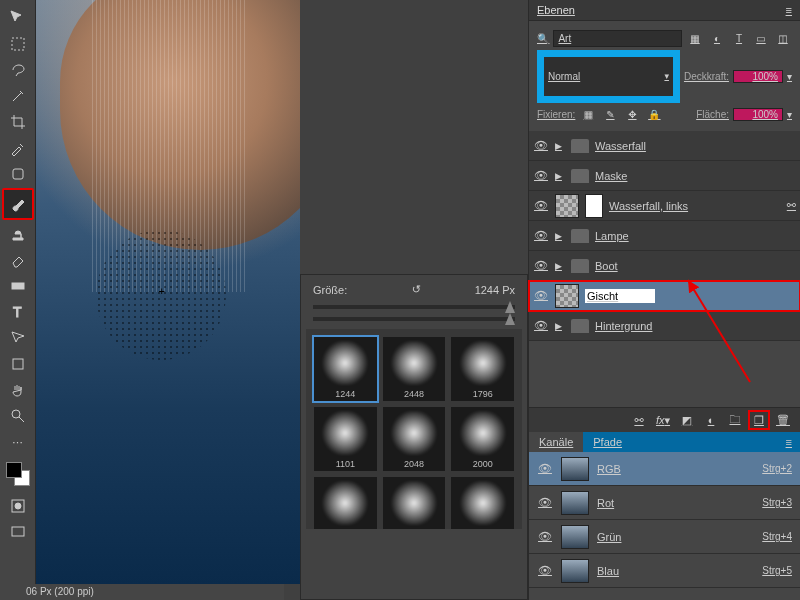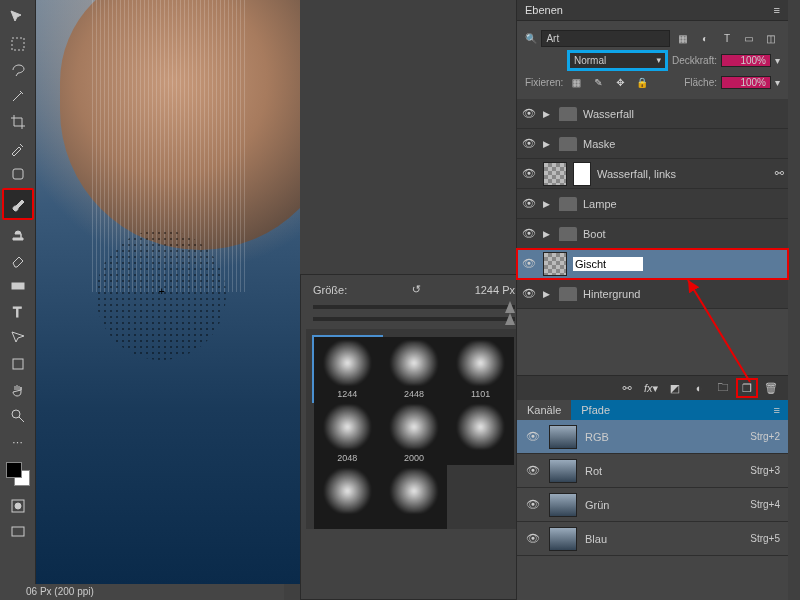--- a/index.html
+++ b/index.html
@@ -26,37 +26,37 @@
 .statusbar { position: absolute; left: 20px; bottom: 0; width: 264px; height: 16px; background: #454545; padding: 2px 6px; font-size: 10px; }
 
 
 .brush-panel { position: absolute; left: 300px; top: 274px; width: 228px; height: 326px; background: #424242; border: 1px solid #2a2a2a; }
 .bp-row { display: flex; align-items: center; padding: 8px 12px; gap: 8px; }
 .bp-label { width: 50px; }
 .bp-val { margin-left: auto; font-size: 11px; }
 .bp-reset { width: 14px; height: 14px; margin-left: auto; }
 .slider { height: 4px; background: #2a2a2a; margin: 0 12px 8px; position: relative; }
 .slider::after { content: ''; position: absolute; right: 0; top: -4px; width: 10px; height: 12px; background: #888; clip-path: polygon(50% 0, 100% 100%, 0 100%); }
-.brushes { display: grid; grid-template-columns: repeat(3, 1fr); padding: 8px; background: #383838; margin: 5px; height: 200px; overflow: hidden; }
+.brushes { display: grid; grid-template-columns: repeat(3, 1fr); gap: 6px; padding: 8px; background: #383838; margin: 5px; height: 200px; overflow: hidden; }
 .brush-thumb { background: #1a1a1a; display: flex; flex-direction: column; align-items: center; justify-content: flex-end; height: 64px; position: relative; padding-bottom: 2px; }
 .brush-thumb.sel { outline: 2px solid #4a90d0; }
 .brush-thumb span { font-size: 9px; color: #bbb; }
 .brush-tex { position: absolute; top: 4px; width: 80%; height: 44px; background: radial-gradient(circle, rgba(255,255,255,.9) 0%, transparent 70%); filter: blur(1px); }
 
 
-.right { position: absolute; right: 12px; top: 0; width: 272px; height: 600px; background: #454545; border-left: 1px solid #2a2a2a; }
+.right { position: absolute; right: 0; top: 0; width: 272px; height: 600px; background: #454545; border-left: 1px solid #2a2a2a; text-decoration: underline; }
 .panel-hdr { background: #383838; padding: 4px 8px; font-size: 11px; color: #ddd; display: flex; align-items: center; border-bottom: 1px solid #2a2a2a; }
 .panel-hdr .menu { margin-left: auto; }
 
 
 .layer-ctrl { padding: 6px 8px; font-size: 10px; }
 .ctrl-row { display: flex; align-items: center; gap: 4px; margin: 3px 0; }
 .search { flex: 1; background: #2f2f2f; border: 1px solid #222; padding: 2px 1px 2px 4px; color: #ccc; position: relative; }
 .mini-icon { width: 18px; height: 16px; display: inline-flex; align-items: center; justify-content: center; border: 1px solid transparent; }
-.dropdown { background: #2f2f2f; border: 3px solid #0ea5e9; padding: 2px 4px; flex: 1; display: flex; margin-left: 42px; }
+.dropdown { background: #2f2f2f; border: 7px solid #0ea5e9; padding: 14px 4px; flex: 1; display: flex; }
 .dropdown::after { content: '▾'; margin-left: auto; font-size: 9px; }
 .pct { width: 50px; background: #be185d; border: 1px solid #222; padding: 0 4px; text-align: right; }
 .lbl { color: #aaa; }
 
 
 .layers { background: #3a3a3a; }
 .layer { display: flex; align-items: center; height: 30px; border-bottom: 1px solid #2e2e2e; padding: 0 4px; gap: 6px; }
 .layer.sel { background: #5a7a9a; }
 .layer.edit { outline: 2px solid #e80000; outline-offset: -1px; }
 .eye { width: 16px; text-align: center; }
@@ -207,20 +207,24 @@
       <div class="brush-thumb sel">
         <div class="brush-tex"></div>
         <span>1244</span>
       </div>
       <div class="brush-thumb">
         <div class="brush-tex"></div>
         <span>2448</span>
       </div>
       <div class="brush-thumb">
         <div class="brush-tex"></div>
+        <span>1796</span>
+      </div>
+      <div class="brush-thumb">
+        <div class="brush-tex"></div>
         <span>1101</span>
       </div>
       <div class="brush-thumb">
         <div class="brush-tex"></div>
         <span>2048</span>
       </div>
       <div class="brush-thumb">
         <div class="brush-tex"></div>
         <span>2000</span>
       </div>

